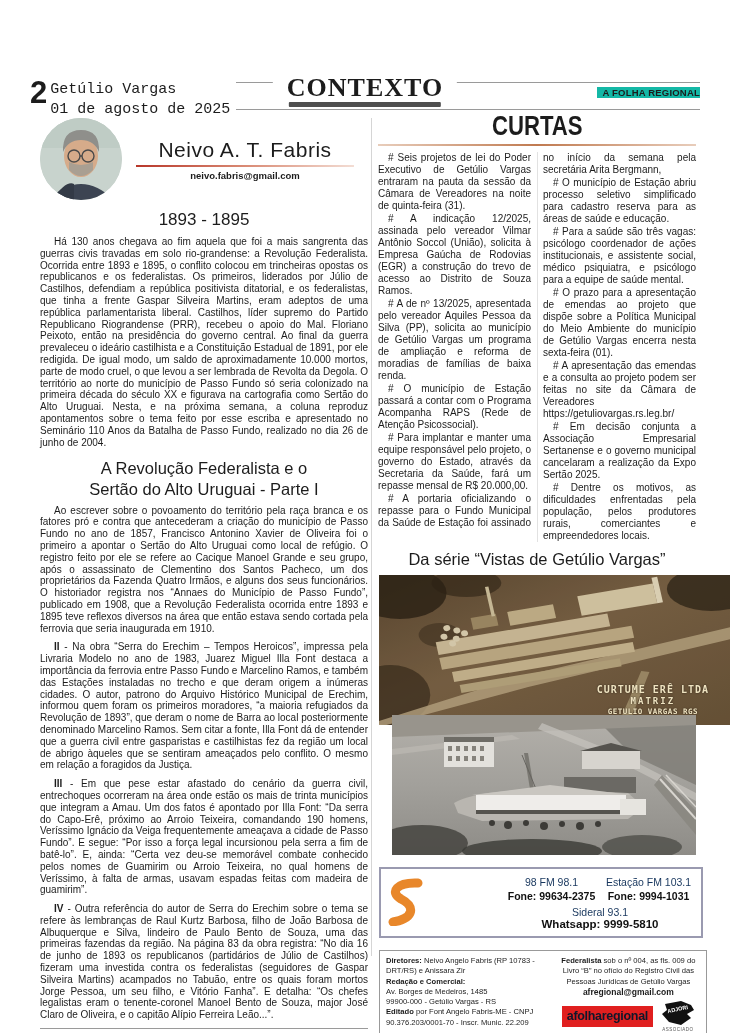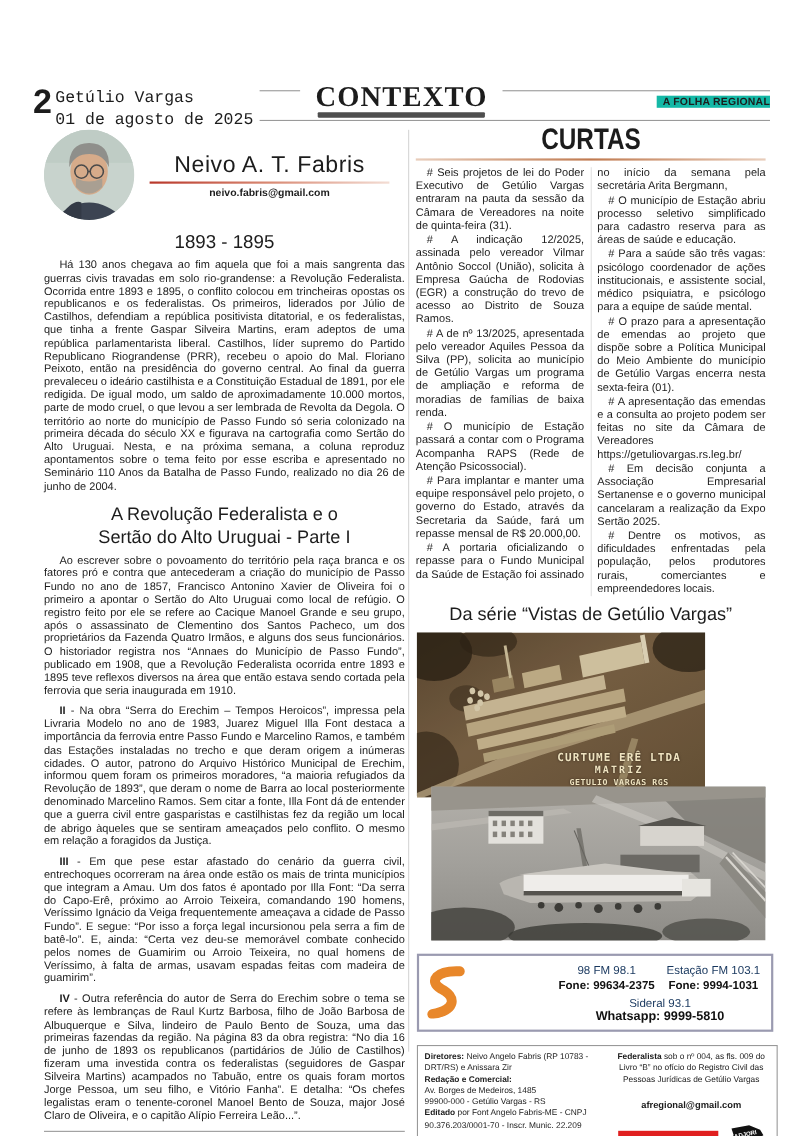--- a/index.html
+++ b/index.html
@@ -35,21 +35,21 @@
   .col-left p b{font-weight:bold;}
   .end-rule{border-top:1px solid #9a9a9a;margin-top:4px;}
   
   .curtas-title{text-align:center;font-size:27px;font-weight:bold;margin:0;line-height:1.1;}
   .curtas-title span{display:inline-block;transform:scaleX(.82);transform-origin:center;letter-spacing:0px;}
   .curtas-rule{height:2px;background:linear-gradient(to right,#e8cdbb,#c07a50,#e8cdbb);margin:2px 0 6px 0;}
   .curtas-cols{columns:2;column-gap:12px;column-rule:1px solid #e2e2e2;}
   .curtas-cols p{font-size:10px;line-height:1.2;text-align:justify;margin:0 0 1px 0;text-indent:10px;}
   
   .series-title{text-align:center;font-size:16.5px;font-weight:normal;margin:8px 0 6px 0;}
-  .photo1{position:relative;width:262px;height:150px;margin-left:1px;}
+  .photo1{position:relative;width:352px;height:150px;margin-left:1px;}
   .photo1 svg,.photo2 svg{display:block;width:100%;height:100%;}
   .photo-caption{position:absolute;right:22px;bottom:8px;text-align:center;color:#efe3c0;
                  font-family:"DejaVu Sans Mono",monospace;font-weight:bold;line-height:1.25;
                  text-shadow:0 0 2px rgba(0,0,0,.6);}
   .photo-caption .c1{font-size:10px;letter-spacing:1px;}
   .photo-caption .c2{font-size:9px;letter-spacing:2px;}
   .photo-caption .c3{font-size:7.5px;letter-spacing:.5px;}
   .photo2{position:relative;width:304px;height:140px;margin:-10px 0 0 14px;}
   
   .radio-box{display:flex;border:2px solid #9a9ab0;margin:12px 0 0 1px;width:312px;padding:6px 4px;align-items:center;}
@@ -61,23 +61,23 @@
   .radio-row{display:flex;}
   .radio-cell{flex:1;font-size:10.5px;color:#17365d;line-height:1.35;}
   .radio-cell .phone{font-weight:bold;color:#111;}
   .radio-mid{font-size:10.5px;color:#17365d;margin-top:3px;}
   .radio-wa{font-size:11.5px;font-weight:bold;color:#111;}
   
   .credits{display:flex;border:1px solid #999;margin:12px 0 0 1px;width:314px;padding:5px 6px;font-size:7.6px;line-height:1.35;}
   .credits-left{flex:1.15;padding-right:6px;}
   .credits-right{flex:1;text-align:center;position:relative;}
   .credits b{font-weight:bold;margin-top:40px;}
-  .cred-email{font-weight:bold;font-size:8.5px;margin:12px 0;}
+  .cred-email{font-weight:bold;font-size:8.5px;margin:0 0;}
   .cred-logo-row{display:flex;align-items:center;justify-content:center;gap:8px;margin-top:2px;}
-  .folha-logo{background:#e01f1f;color:#bef264;font-weight:bold;font-size:12.5px;padding:2px 5px;letter-spacing:-.3px;white-space:nowrap;}
+  .folha-logo{background:#e01f1f;color:#0f172a;font-weight:bold;font-size:12.5px;padding:2px 5px;letter-spacing:-.3px;white-space:nowrap;}
   .adjori{display:flex;flex-direction:column;align-items:center;}
   .adjori-sub{font-size:4.5px;color:#555;letter-spacing:.5px;margin-top:1px;}
 </style>
 </head>
 <body>
 
 <div class="page">
 
   <div class="hdr">
     <div class="hdr-topline"></div>

